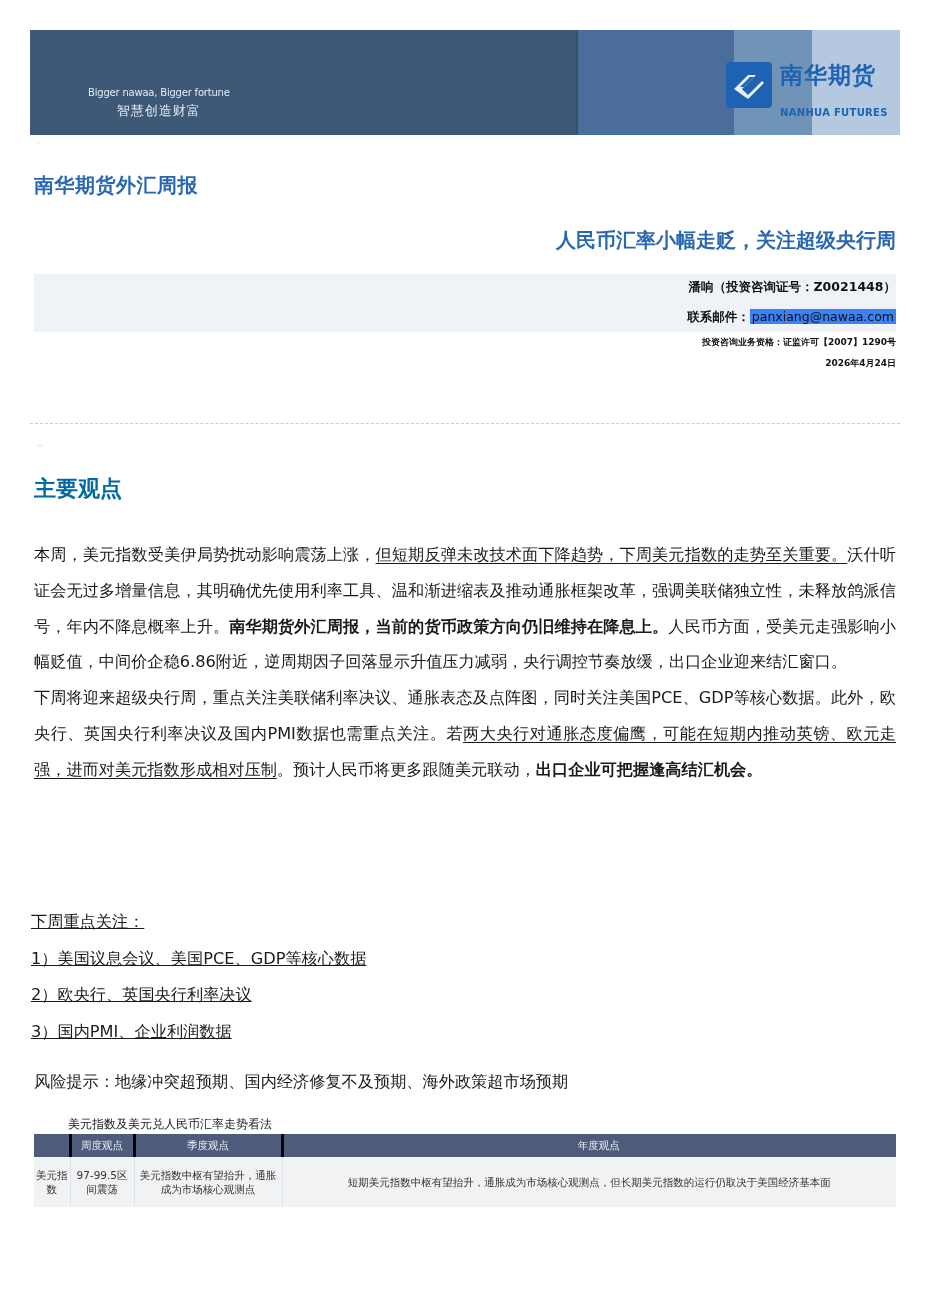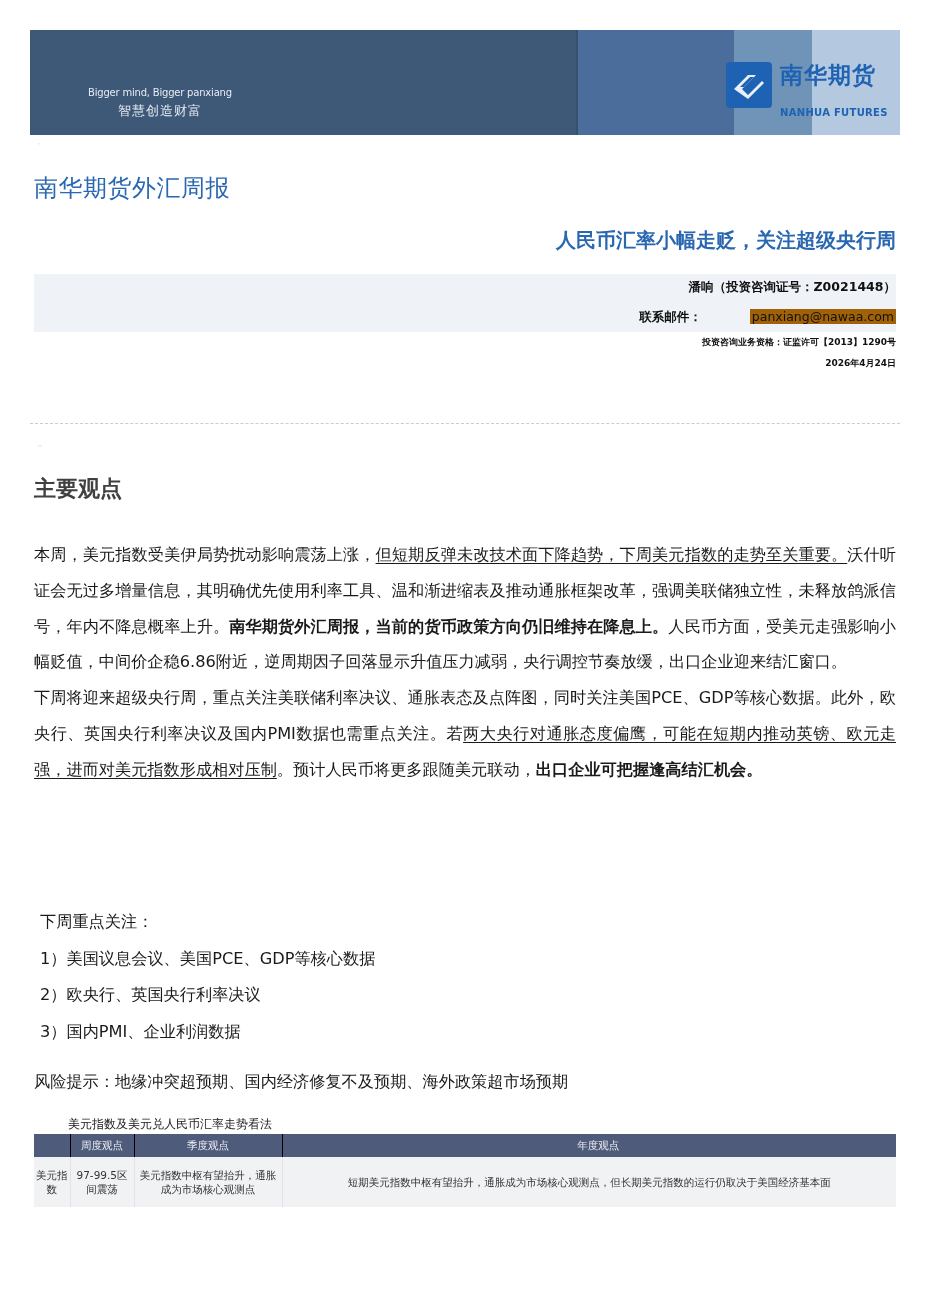--- a/index.html
+++ b/index.html
@@ -16,60 +16,60 @@
   .slogan .en { font-size: 10px; letter-spacing: -0.2px; display: block; }
   .slogan .cn { font-size: 13px; margin-top: 4px; display: block; letter-spacing: 1px; }
   .logo { position: absolute; left: 696px; top: 30px; width: 170px; height: 50px; }
   .logo-mark { position: absolute; left: 0; top: 2px; width: 46px; height: 46px; background: #1e63b3; border-radius: 4px; }
   .logo-mark svg { width: 46px; height: 46px; }
   .logo-cn { position: absolute; left: 54px; top: 0; font-size: 23px; font-weight: bold; color: #1e63b3; letter-spacing: 1px; }
   .logo-en { position: absolute; left: 54px; top: 33px; font-size: 10px; font-weight: bold; color: #1e63b3; letter-spacing: 0.3px; margin-top: 14px; }
 
   .dot { position: absolute; font-size: 6px; color: #888; }
 
-  .report-title { position: absolute; left: 34px; top: 172px; font-size: 24px; font-weight: normal; color: #2a67b1; letter-spacing: 0.5px; }
+  .report-title { position: absolute; left: 34px; top: 172px; font-size: 20px; font-weight: bold; color: #2a67b1; letter-spacing: 0.5px; }
   .subtitle { position: absolute; right: 34px; top: 227px; font-size: 20px; font-weight: bold; color: #2a67b1; }
 
   .author-box { position: absolute; left: 34px; top: 274px; width: 862px; height: 58px; background: #eff3f8; }
   .author-line { position: absolute; right: 34px; font-size: 12.5px; font-weight: bold; color: #111; white-space: nowrap; }
-  .author-line .mail { font-weight: normal; background: #a16207; padding: 0 2px; margin-left: 48px; }
+  .author-line .mail { font-weight: normal; background: #3b82f6; padding: 0 2px; }
   .author-line.small { font-size: 9px; }
 
   .dash-rule { position: absolute; left: 30px; top: 423px; width: 870px; border-top: 1px dashed #cccccc; }
 
-  .section-title { position: absolute; left: 34px; top: 474px; font-size: 22px; font-weight: bold; color: #404040; }
+  .section-title { position: absolute; left: 34px; top: 474px; font-size: 22px; font-weight: bold; color: #0369a1; }
 
   .body-text { position: absolute; left: 34px; width: 862px; font-size: 16.2px; line-height: 35.8px; color: #1a1a1a; text-align: justify; }
   .body-text p { margin: 0; }
   .u { text-decoration: underline; text-underline-offset: 3px; }
   .b { font-weight: bold; }
 
-  .focus { position: absolute; left: 40px; top: 904px; font-size: 16.2px; line-height: 36.5px; }
+  .focus { position: absolute; left: 31px; top: 904px; font-size: 16.2px; line-height: 36.5px; text-decoration: underline; }
   .risk { position: absolute; left: 34px; top: 1071px; font-size: 16.2px; }
 
   .table-caption { position: absolute; left: 40px; top: 1116px; font-size: 12px; color: #1a1a1a; margin-left: 28px; }
   table.view { position: absolute; left: 34px; top: 1134px; width: 862px; border-collapse: collapse; font-size: 10.5px; color: #333; }
-  table.view th { background: #4e5b7a; color: #eef0f5; font-weight: normal; height: 23px; border-right: 1px solid #000000; text-align: center; padding: 0 2px; }
+  table.view th { background: #4e5b7a; color: #eef0f5; font-weight: normal; height: 23px; border-right: 3px solid #000000; text-align: center; padding: 0 2px; }
   table.view th:last-child { border-right: none; padding-left: 20px; }
   table.view td { text-align: center; vertical-align: middle; border-right: 1px solid #dfe2e8; padding: 1px 2px; line-height: 14px; }
   table.view td:last-child { border-right: none; }
   table.view tr.r1 td { background: #ffffff; height: 49px; border-bottom: 1px solid #e4e6ea; }
   table.view tr.r2 td { background: #f1f2f4; height: 50px; }
   table.view td.label { color: #333; }
 </style>
 </head>
 <body>
 
 <div class="banner">
   <div class="band1"></div>
   <div class="band2"></div>
   <div class="band3"></div>
   <div class="band4"></div>
   <div class="slogan">
-    <span class="en">Bigger mind, Bigger panxiang</span>
+    <span class="en">Bigger nawaa, Bigger fortune</span>
     <span class="cn">智慧创造财富</span>
   </div>
   <div class="logo">
     <div class="logo-mark">
       <svg viewBox="0 0 46 46">
         <path d="M8 27 L22 13 L30 13 L16 27 L22 33 L36 19 L38 21 L22 37 Z" fill="#ffffff" opacity="0.9"></path>
         <path d="M14 25 L24 15 L28 15 L18 25 Z" fill="#1e63b3"></path>
       </svg>
     </div>
     <div class="logo-cn">南华期货</div>
@@ -80,21 +80,21 @@
 <div class="dot" style="left:38px;top:140px;">·</div>
 
 <div class="report-title">南华期货外汇周报</div>
 <div class="subtitle">人民币汇率小幅走贬，关注超级央行周</div>
 
 <div class="author-box"></div>
 <div class="author-line" style="top:279px;">潘响（投资咨询证号：Z0021448）</div>
 <div class="author-line" style="top:309px;">
   <span>联系邮件：</span><span class="mail">panxiang@nawaa.com</span>
 </div>
-<div class="author-line small" style="top:336px;">投资咨询业务资格：证监许可【2013】1290号</div>
+<div class="author-line small" style="top:336px;">投资咨询业务资格：证监许可【2007】1290号</div>
 <div class="author-line small" style="top:357px;">2026年4月24日</div>
 
 <div class="dash-rule"></div>
 <div class="dot" style="left:38px;top:442px;">··</div>
 
 <div class="section-title">主要观点</div>
 
 <div class="body-text" style="top:537px;">
   <p><span>本周，美元指数受美伊局势扰动影响震荡上涨，</span><span class="u">但短期反弹未改技术面下降趋势，下周美元指数的走势至关重要。</span><span>沃什听证会无过多增量信息，其明确优先使用利率工具、温和渐进缩表及推动通胀框架改革，强调美联储独立性，未释放鸽派信号，年内不降息概率上升。</span><span class="b">南华期货外汇周报，当前的货币政策方向仍旧维持在降息上。</span><span>人民币方面，受美元走强影响小幅贬值，中间价企稳6.86附近，逆周期因子回落显示升值压力减弱，央行调控节奏放缓，出口企业迎来结汇窗口。</span></p>
   <p><span>下周将迎来超级央行周，重点关注美联储利率决议、通胀表态及点阵图，同时关注美国PCE、GDP等核心数据。此外，欧央行、英国央行利率决议及国内PMI数据也需重点关注。若</span><span class="u">两大央行对通胀态度偏鹰，可能在短期内推动英镑、欧元走强，进而对美元指数形成相对压制</span><span>。预计人民币将更多跟随美元联动，</span><span class="b">出口企业可把握逢高结汇机会。</span></p>

